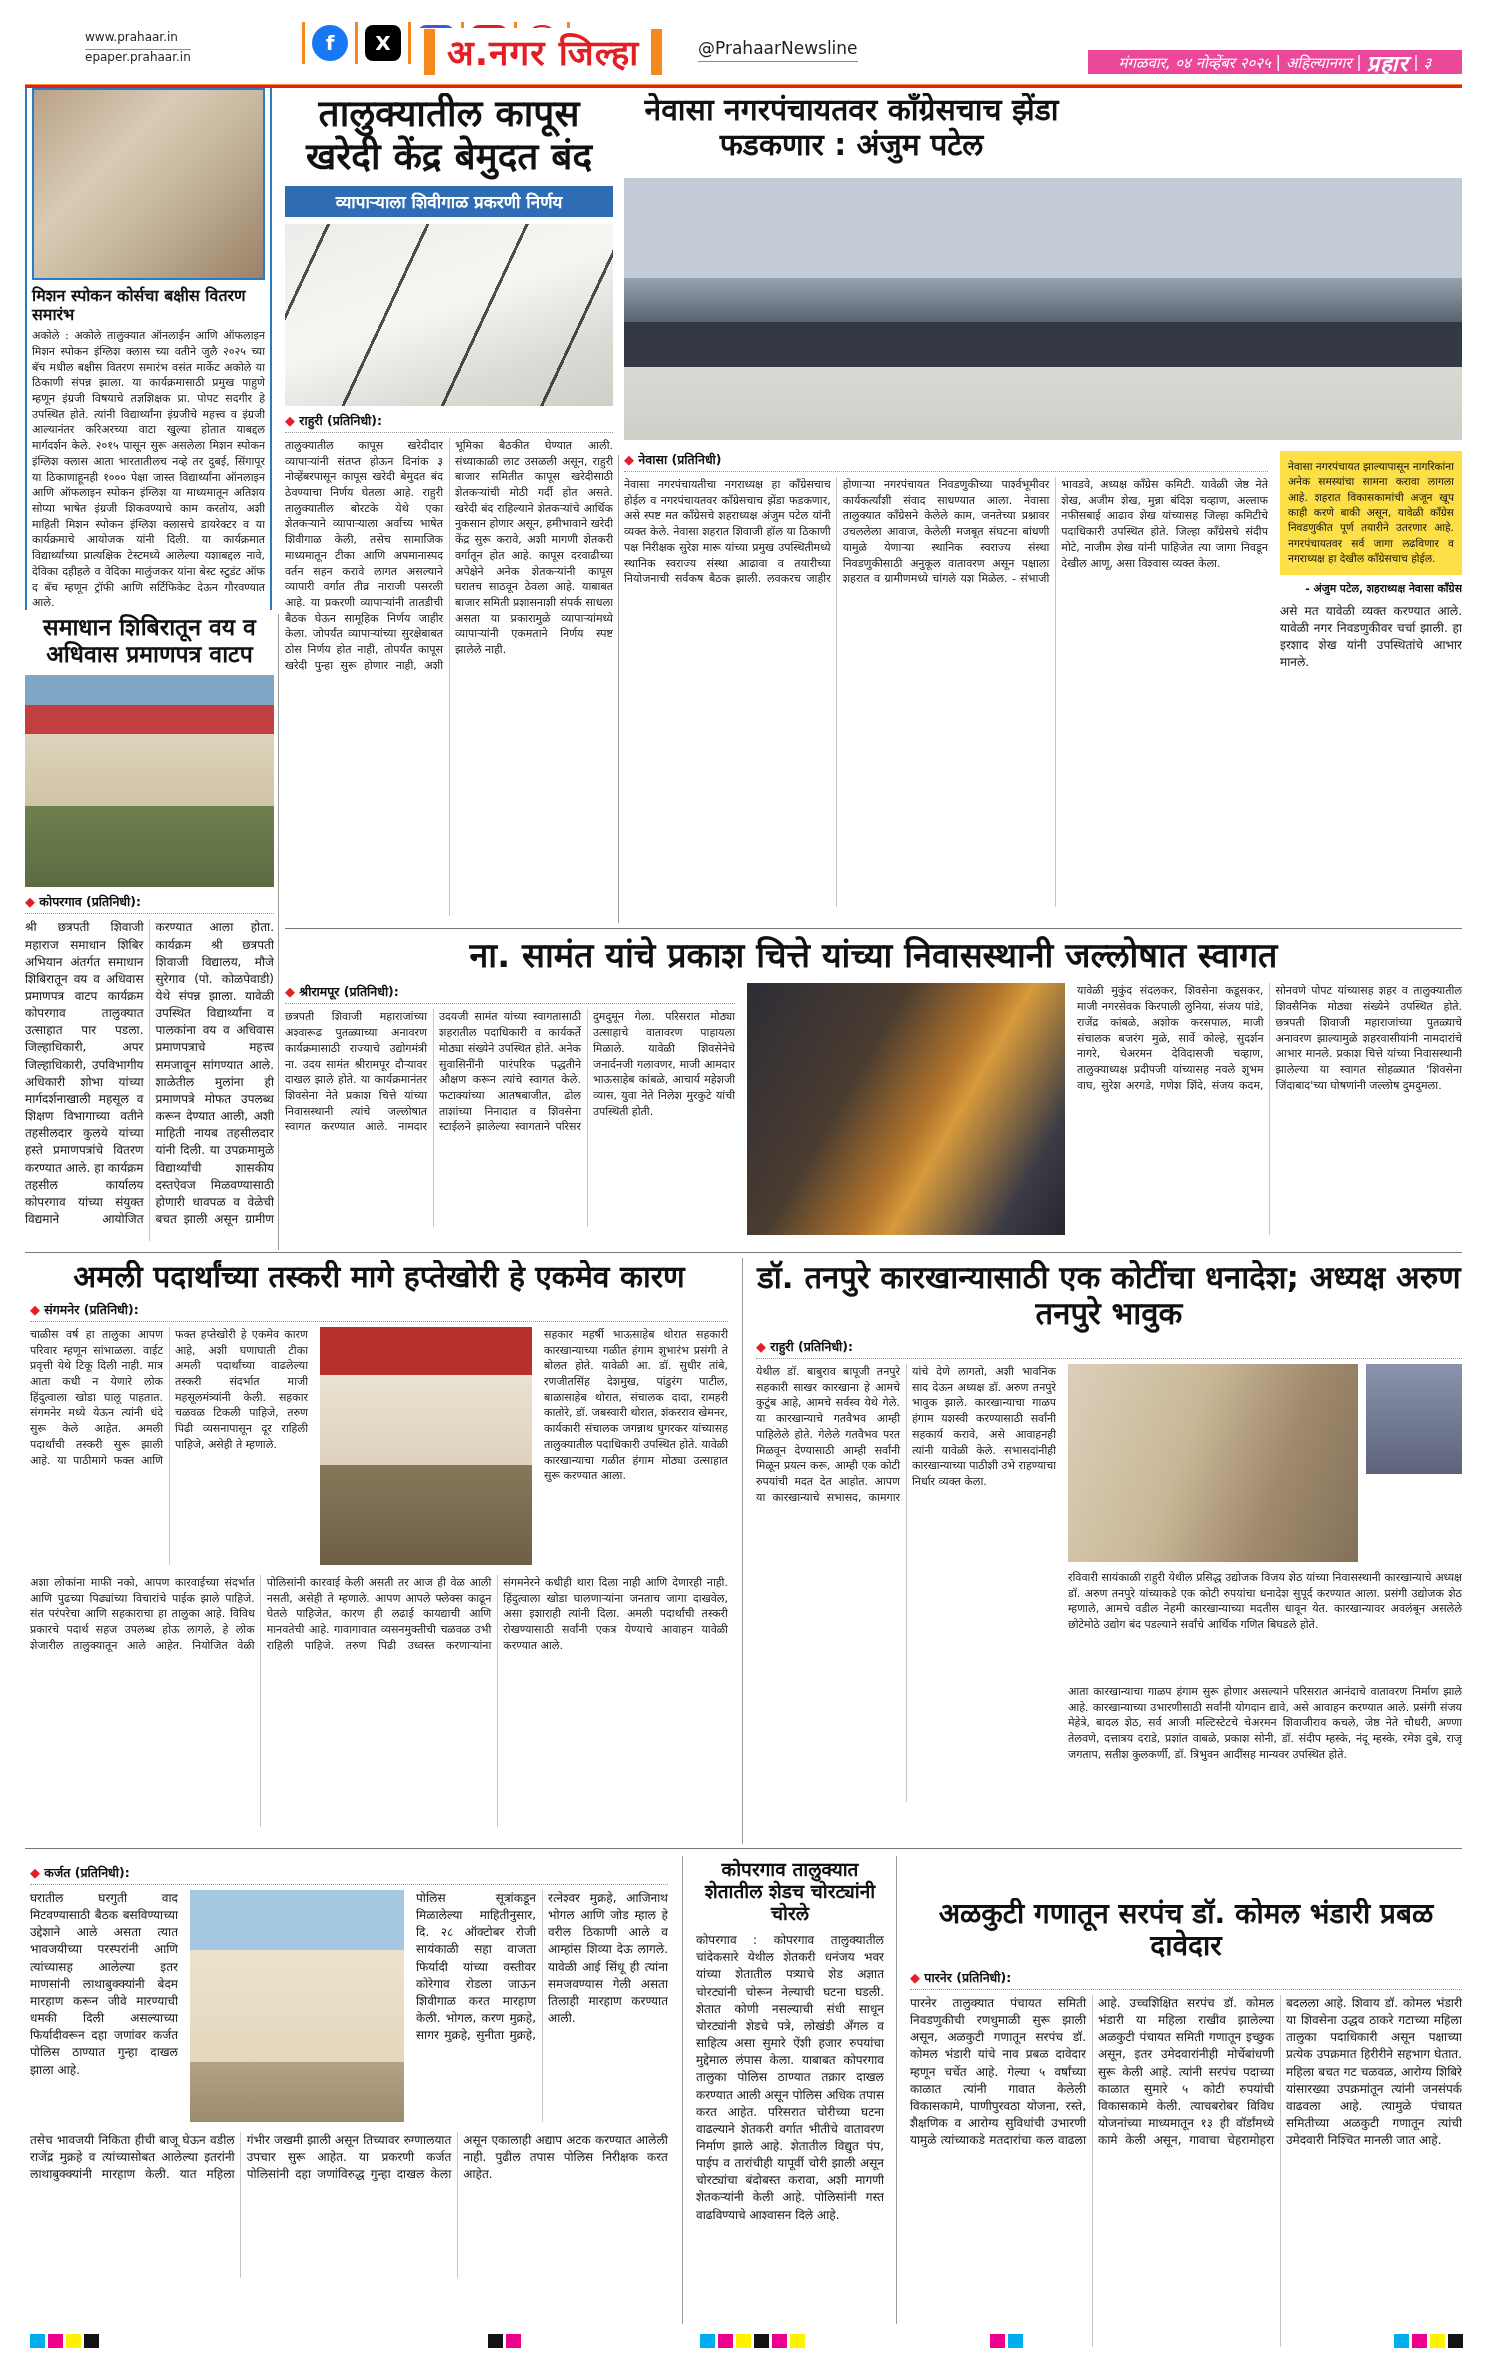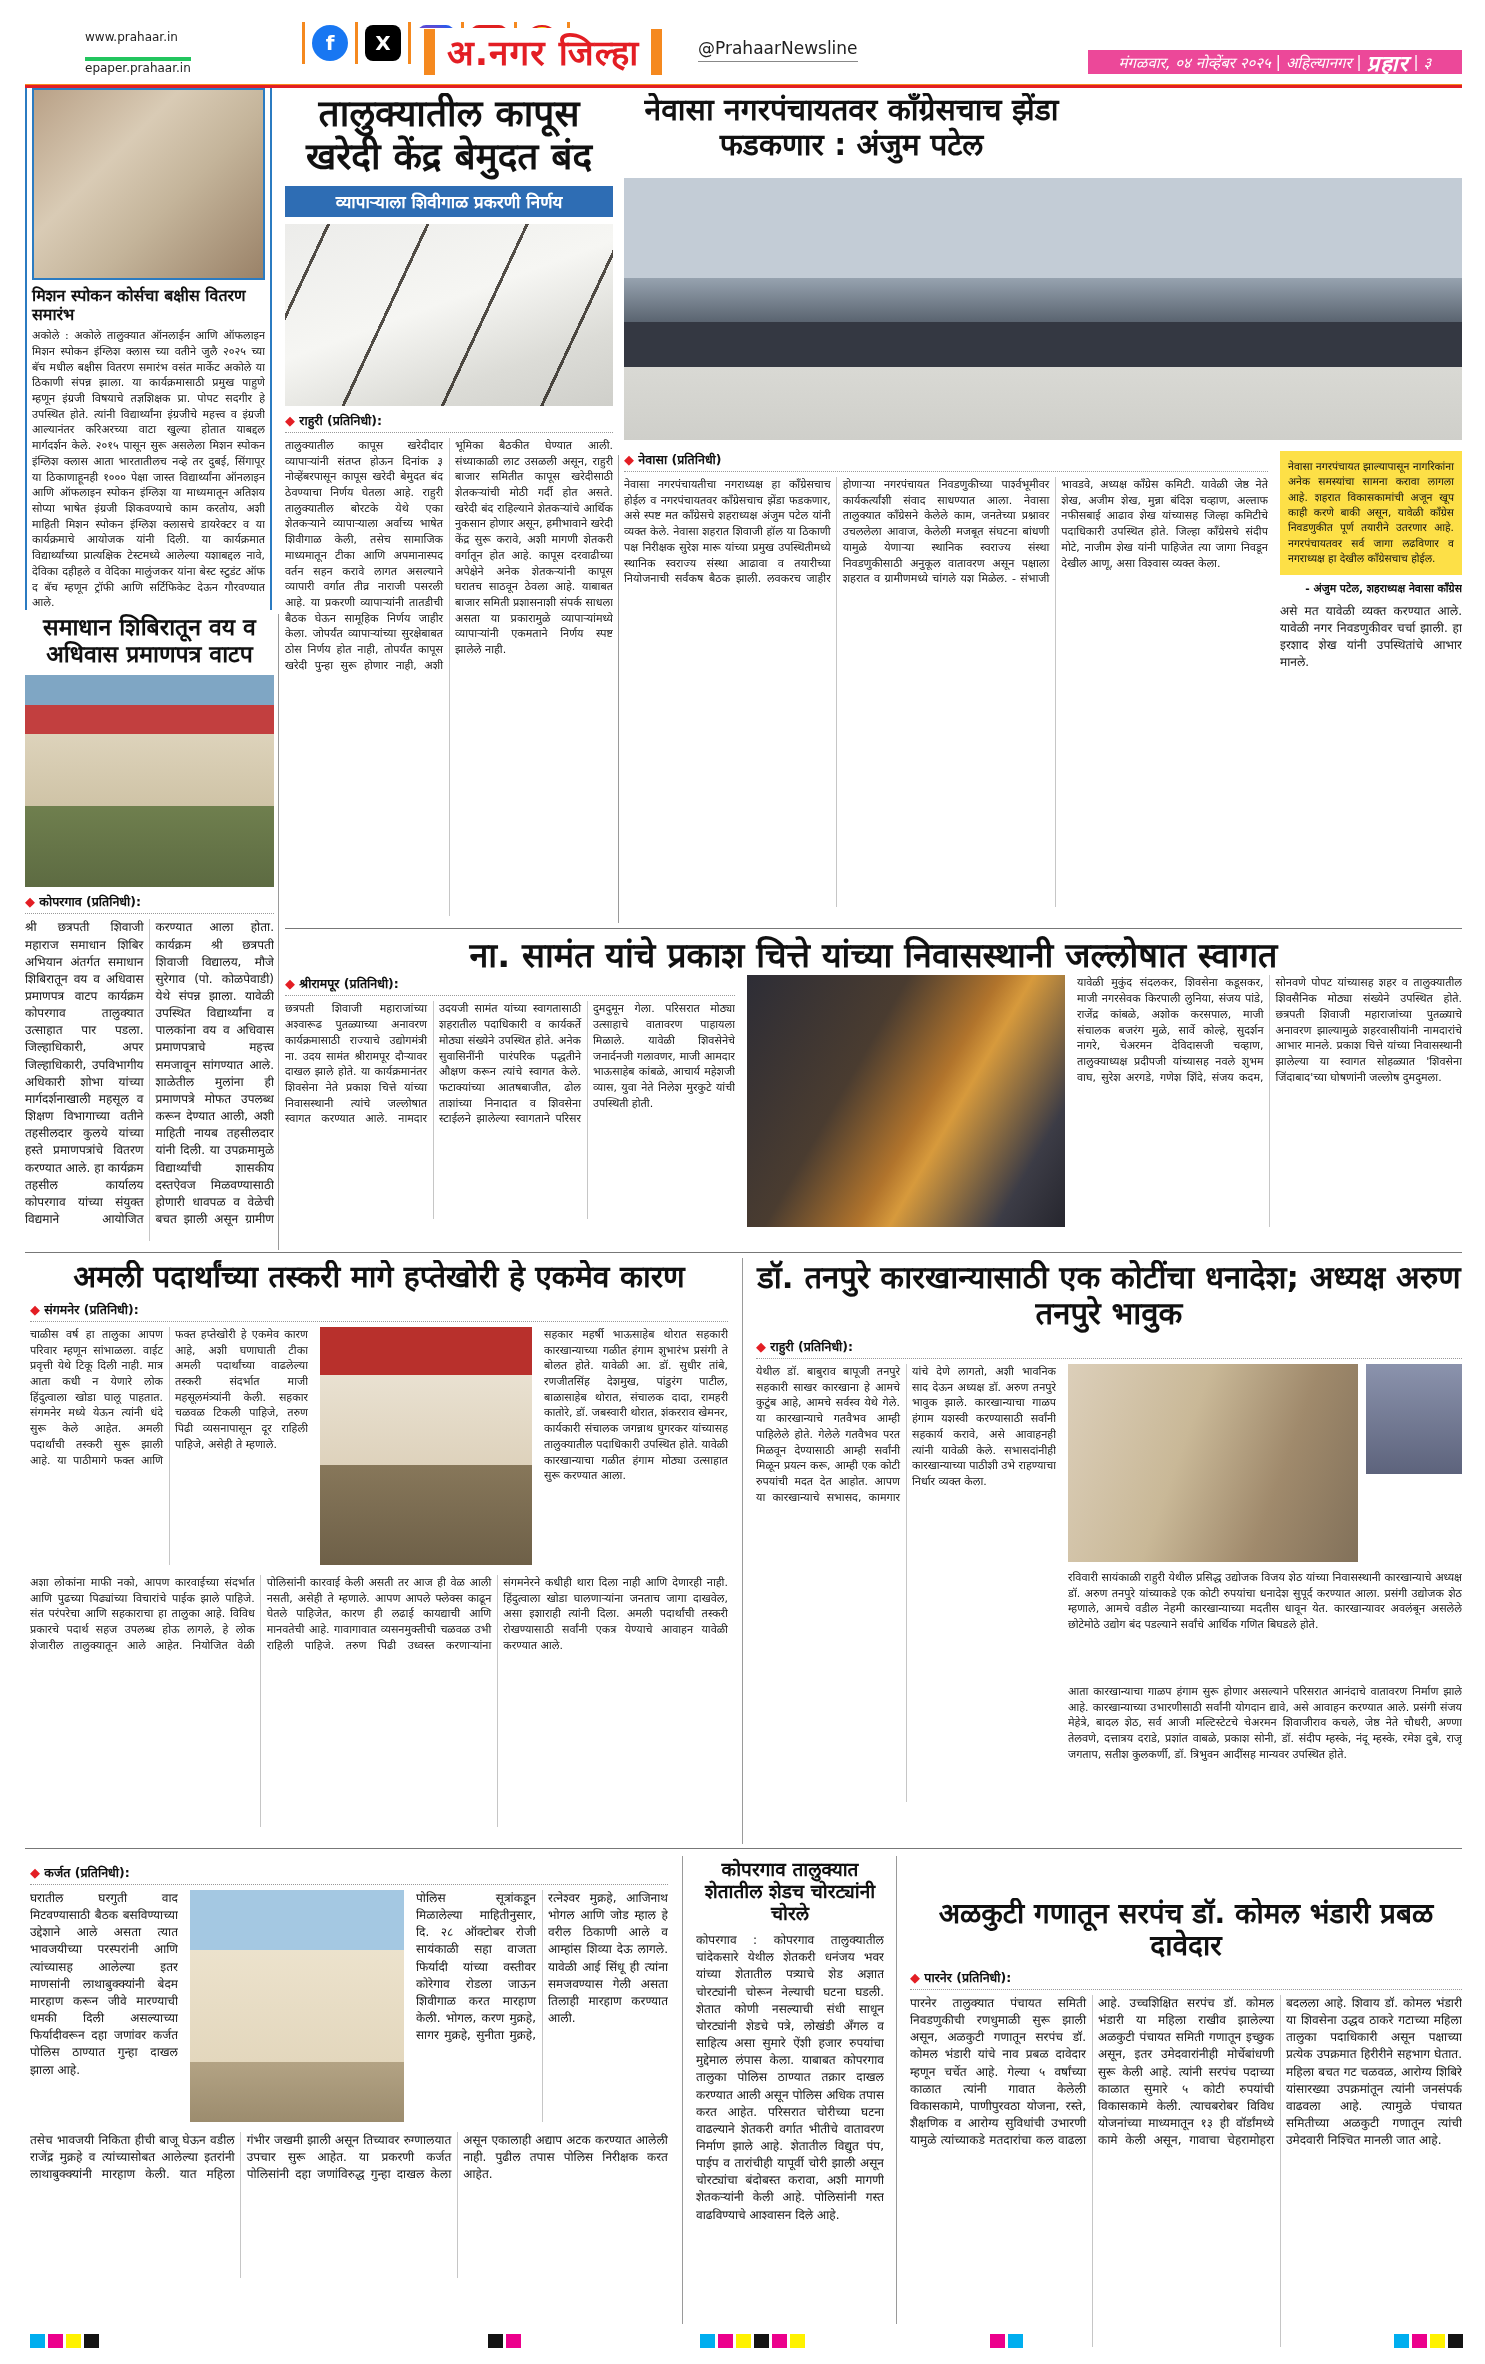--- a/index.html
+++ b/index.html
@@ -1,20 +1,20 @@
 <!DOCTYPE html>
 <html lang="mr"><head>
 <meta charset="utf-8">
 <style>
   html,body{margin:0;padding:0;background:#e8e8e8;}
   .page{position:relative;width:1485px;height:2364px;background:#ffffff;margin:0 auto;
         font-family:"DejaVu Sans","Liberation Sans",sans-serif;color:#111;overflow:hidden;}
   
   .site-info{position:absolute;left:85px;top:30px;font-size:12px;line-height:1.3;color:#222;}
-  .site-info .l1{border-bottom:4px solid #22c55e;padding-bottom:11px;}
+  .site-info .l1{border-bottom:1px solid #22c55e;padding-bottom:3px;}
   .social-row{position:absolute;left:302px;top:22px;display:flex;align-items:center;gap:7px;}
   .sep-bar{width:3px;height:42px;background:#f5891f;}
   .sicon{width:36px;height:36px;display:flex;align-items:center;justify-content:center;
          font-weight:bold;color:#fff;font-size:20px;border-radius:8px;}
   .fb{background:#1877f2;border-radius:50%;}
   .xx{background:#000;border-radius:8px;}
   .ig{background:radial-gradient(circle at 30% 110%,#fdf497 5%,#fd5949 45%,#d6249f 60%,#285aeb 90%);}
   .yt{background:#e02020;}
   .yt span{font-size:15px;}
   .ptr{background:#ffe81a;border:2px solid #e02020;border-radius:50%;color:#c01818;font-size:18px;width:32px;height:32px;}
@@ -137,21 +137,21 @@
         <div class="quote">नेवासा नगरपंचायत झाल्यापासून नागरिकांना अनेक समस्यांचा सामना करावा लागला आहे. शहरात विकासकामांची अजून खूप काही करणे बाकी असून, यावेळी काँग्रेस निवडणुकीत पूर्ण तयारीने उतरणार आहे. नगरपंचायतवर सर्व जागा लढविणार व नगराध्यक्ष हा देखील काँग्रेसचाच होईल.</div>
         <div class="qsign">- अंजुम पटेल, शहराध्यक्ष नेवासा काँग्रेस</div>
         <div class="body small" style="margin-top:8px;height:230px;">असे मत यावेळी व्यक्त करण्यात आले. यावेळी नगर निवडणुकीवर चर्चा झाली. हा इरशाद शेख यांनी उपस्थितांचे आभार मानले.</div>
       </div>
     </div>
   </div>
 
   <div class="hrule" style="left:285px;top:928px;width:1177px;"></div>
   <div style="position:absolute;left:285px;top:936px;width:1177px;height:312px;overflow:hidden;">
     <div class="hl" style="font-size:34px;">ना. सामंत यांचे प्रकाश चित्ते यांच्या निवासस्थानी जल्लोषात स्वागत</div>
-    <div style="display:flex;gap:12px;">
+    <div style="display:flex;gap:12px;margin-top:8px;">
       <div style="width:450px;">
         <div class="byline" style="margin-top:0;"><span class="dm">◆</span> <span>श्रीरामपूर (प्रतिनिधी):</span></div>
         <div class="body cols3" style="height:218px;">छत्रपती शिवाजी महाराजांच्या अश्वारूढ पुतळ्याच्या अनावरण कार्यक्रमासाठी राज्याचे उद्योगमंत्री ना. उदय सामंत श्रीरामपूर दौऱ्यावर दाखल झाले होते. या कार्यक्रमानंतर शिवसेना नेते प्रकाश चित्ते यांच्या निवासस्थानी त्यांचे जल्लोषात स्वागत करण्यात आले. नामदार उदयजी सामंत यांच्या स्वागतासाठी शहरातील पदाधिकारी व कार्यकर्ते मोठ्या संख्येने उपस्थित होते. अनेक सुवासिनींनी पारंपरिक पद्धतीने औक्षण करून त्यांचे स्वागत केले. फटाक्यांच्या आतषबाजीत, ढोल ताशांच्या निनादात व शिवसेना स्टाईलने झालेल्या स्वागताने परिसर दुमदुमून गेला. परिसरात मोठ्या उत्साहाचे वातावरण पाहायला मिळाले. यावेळी शिवसेनेचे जनार्दनजी गलावणर, माजी आमदार भाऊसाहेब कांबळे, आचार्य महेशजी व्यास, युवा नेते निलेश मुरकुटे यांची उपस्थिती होती.</div>
       </div>
       <div class="ph" style="width:318px;height:252px;background:linear-gradient(120deg,#2d2d36 0%,#4a3c30 35%,#b1742c 55%,#d79a3c 62%,#3c3c46 85%,#26262e 100%);"></div>
       <div class="body cols2" style="flex:1;height:252px;">यावेळी मुकुंद संदलकर, शिवसेना कडूसकर, माजी नगरसेवक किरपाली लुनिया, संजय पांडे, राजेंद्र कांबळे, अशोक करसपाल, माजी संचालक बजरंग मुळे, सार्वे कोल्हे, सुदर्शन नागरे, चेअरमन देविदासजी चव्हाण, तालुक्याध्यक्ष प्रदीपजी यांच्यासह नवले शुभम वाघ, सुरेश अरगडे, गणेश शिंदे, संजय कदम, सोनवणे पोपट यांच्यासह शहर व तालुक्यातील शिवसैनिक मोठ्या संख्येने उपस्थित होते. छत्रपती शिवाजी महाराजांच्या पुतळ्याचे अनावरण झाल्यामुळे शहरवासीयांनी नामदारांचे आभार मानले. प्रकाश चित्ते यांच्या निवासस्थानी झालेल्या या स्वागत सोहळ्यात 'शिवसेना जिंदाबाद'च्या घोषणांनी जल्लोष दुमदुमला.</div>
     </div>
   </div>
 
   <div class="hrule" style="left:25px;top:1252px;width:1437px;"></div>

